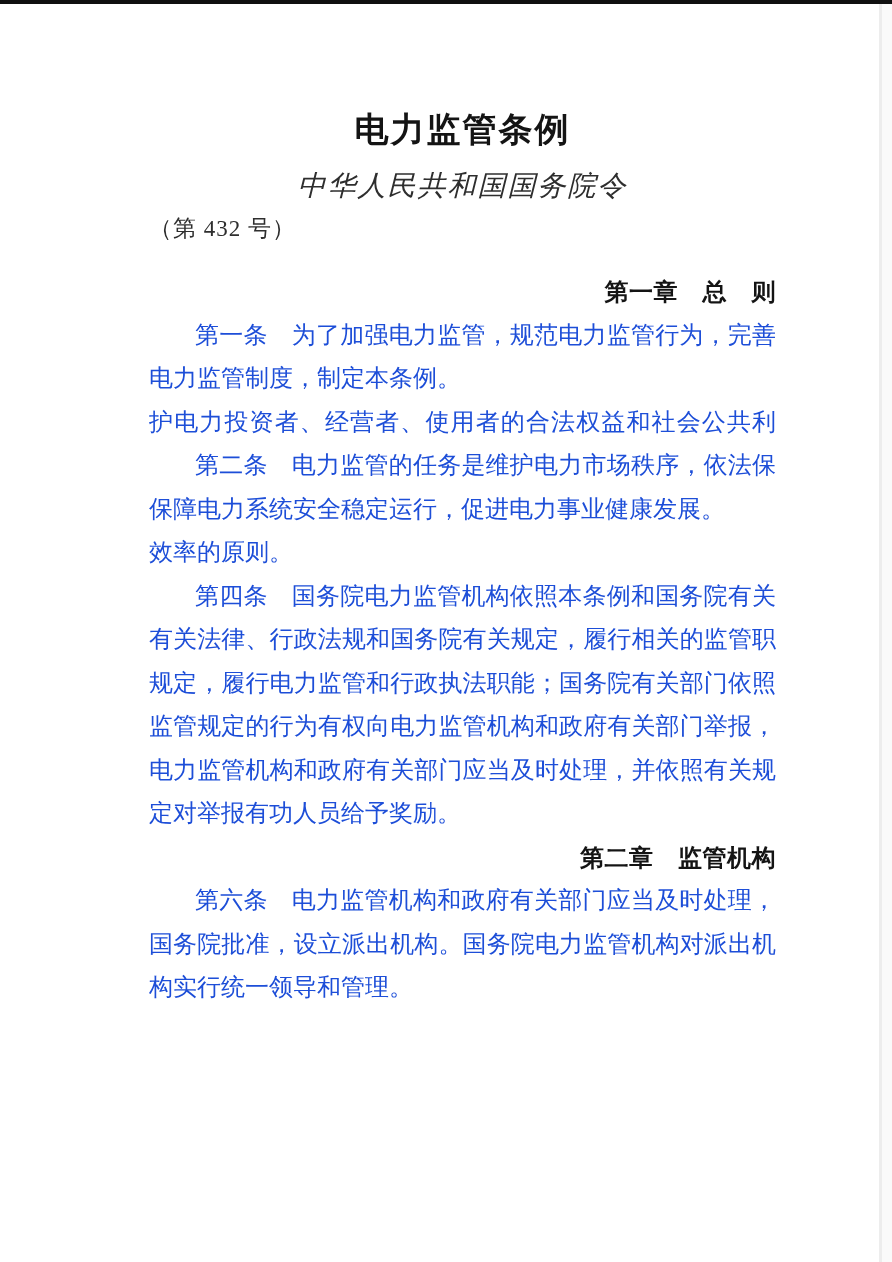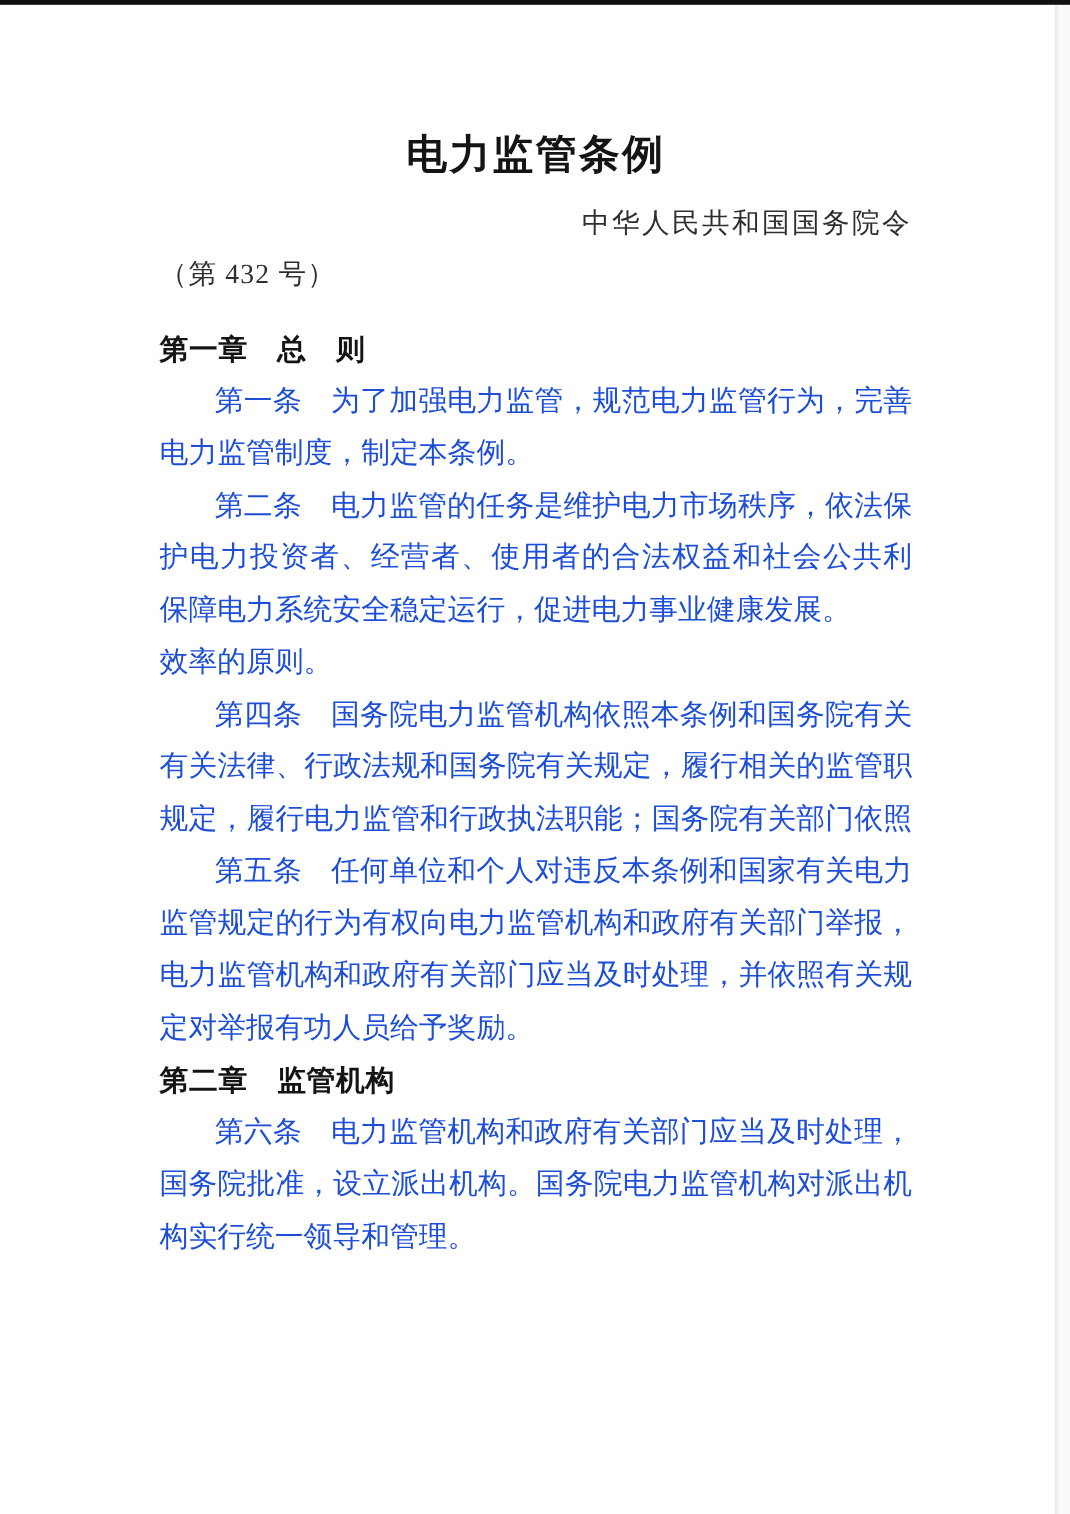--- a/index.html
+++ b/index.html
@@ -20,52 +20,53 @@
     left: 879px; width: 3px;
     background: #ededed;
   }
   .edge-tint {
     position: absolute; top: 4px; bottom: 0;
     left: 882px; right: 0;
     background: #fafafa;
   }
   .page {
     position: absolute;
-    left: 133px; top: 0;
+    left: 149px; top: 0;
     width: 627px;
   }
   .doc-title {
     margin-top: 106px;
     height: 46px; line-height: 46px;
     text-align: center;
     font-family: "Liberation Sans", sans-serif;
     font-weight: 700;
     font-size: 34px;
     letter-spacing: 2px;
     color: #141414;
   }
   .doc-subtitle {
     margin-top: 12px;
     height: 43px; line-height: 43px;
-    text-align: right;
-    font-size: 23px;
+    text-align: center;
+    font-size: 28px;
     letter-spacing: 2px;
     color: #2e2e2e;
+    font-style: italic;
   }
   .order-no {
     height: 43px; line-height: 43px;
     margin-bottom: 20px;
     font-size: 23px;
     letter-spacing: 1px;
     color: #2e2e2e;
   }
   .doc-body { }
   .chapter-heading {
     height: 43.5px; line-height: 43.5px;
-    text-align: left;
+    text-align: right;
     font-family: "Liberation Sans", sans-serif;
     font-weight: 700;
     font-size: 24px;
     letter-spacing: 0.5px;
     color: #141414;
   }
   .body-line {
     height: 43.5px; line-height: 43.5px;
     font-size: 24px;
     color: #1d4ed8;
@@ -85,28 +86,27 @@
 <div class="top-bar"></div>
 
 <div class="page">
   <div class="doc-title">电力监管条例</div>
   <div class="doc-subtitle">中华人民共和国国务院令</div>
   <div class="order-no">（第 432 号）</div>
   <div class="doc-body">
       <div class="chapter-heading">第一章　总　则</div>
       <div class="body-line first">第一条　为了加强电力监管，规范电力监管行为，完善</div>
       <div class="body-line final">电力监管制度，制定本条例。</div>
+      <div class="body-line">护电力投资者、经营者、使用者的合法权益和社会公共利益，</div>
       <div class="body-line first">第二条　电力监管的任务是维护电力市场秩序，依法保</div>
-      <div class="body-line">护电力投资者、经营者、使用者的合法权益和社会公共利益，</div>
       <div class="body-line final">保障电力系统安全稳定运行，促进电力事业健康发展。</div>
       <div class="body-line final">效率的原则。</div>
       <div class="body-line first">第四条　国务院电力监管机构依照本条例和国务院有关</div>
       <div class="body-line">有关法律、行政法规和国务院有关规定，履行相关的监管职</div>
       <div class="body-line">规定，履行电力监管和行政执法职能；国务院有关部门依照</div>
-      <div class="body-line first">第五条　任何单位和个人对违反本条例和国家有关电力</div>
       <div class="body-line">监管规定的行为有权向电力监管机构和政府有关部门举报，</div>
       <div class="body-line">电力监管机构和政府有关部门应当及时处理，并依照有关规</div>
       <div class="body-line final">定对举报有功人员给予奖励。</div>
       <div class="chapter-heading">第二章　监管机构</div>
       <div class="body-line first">第六条　电力监管机构和政府有关部门应当及时处理，经</div>
       <div class="body-line">国务院批准，设立派出机构。国务院电力监管机构对派出机</div>
       <div class="body-line final">构实行统一领导和管理。</div>
     </div>
 </div>
 

